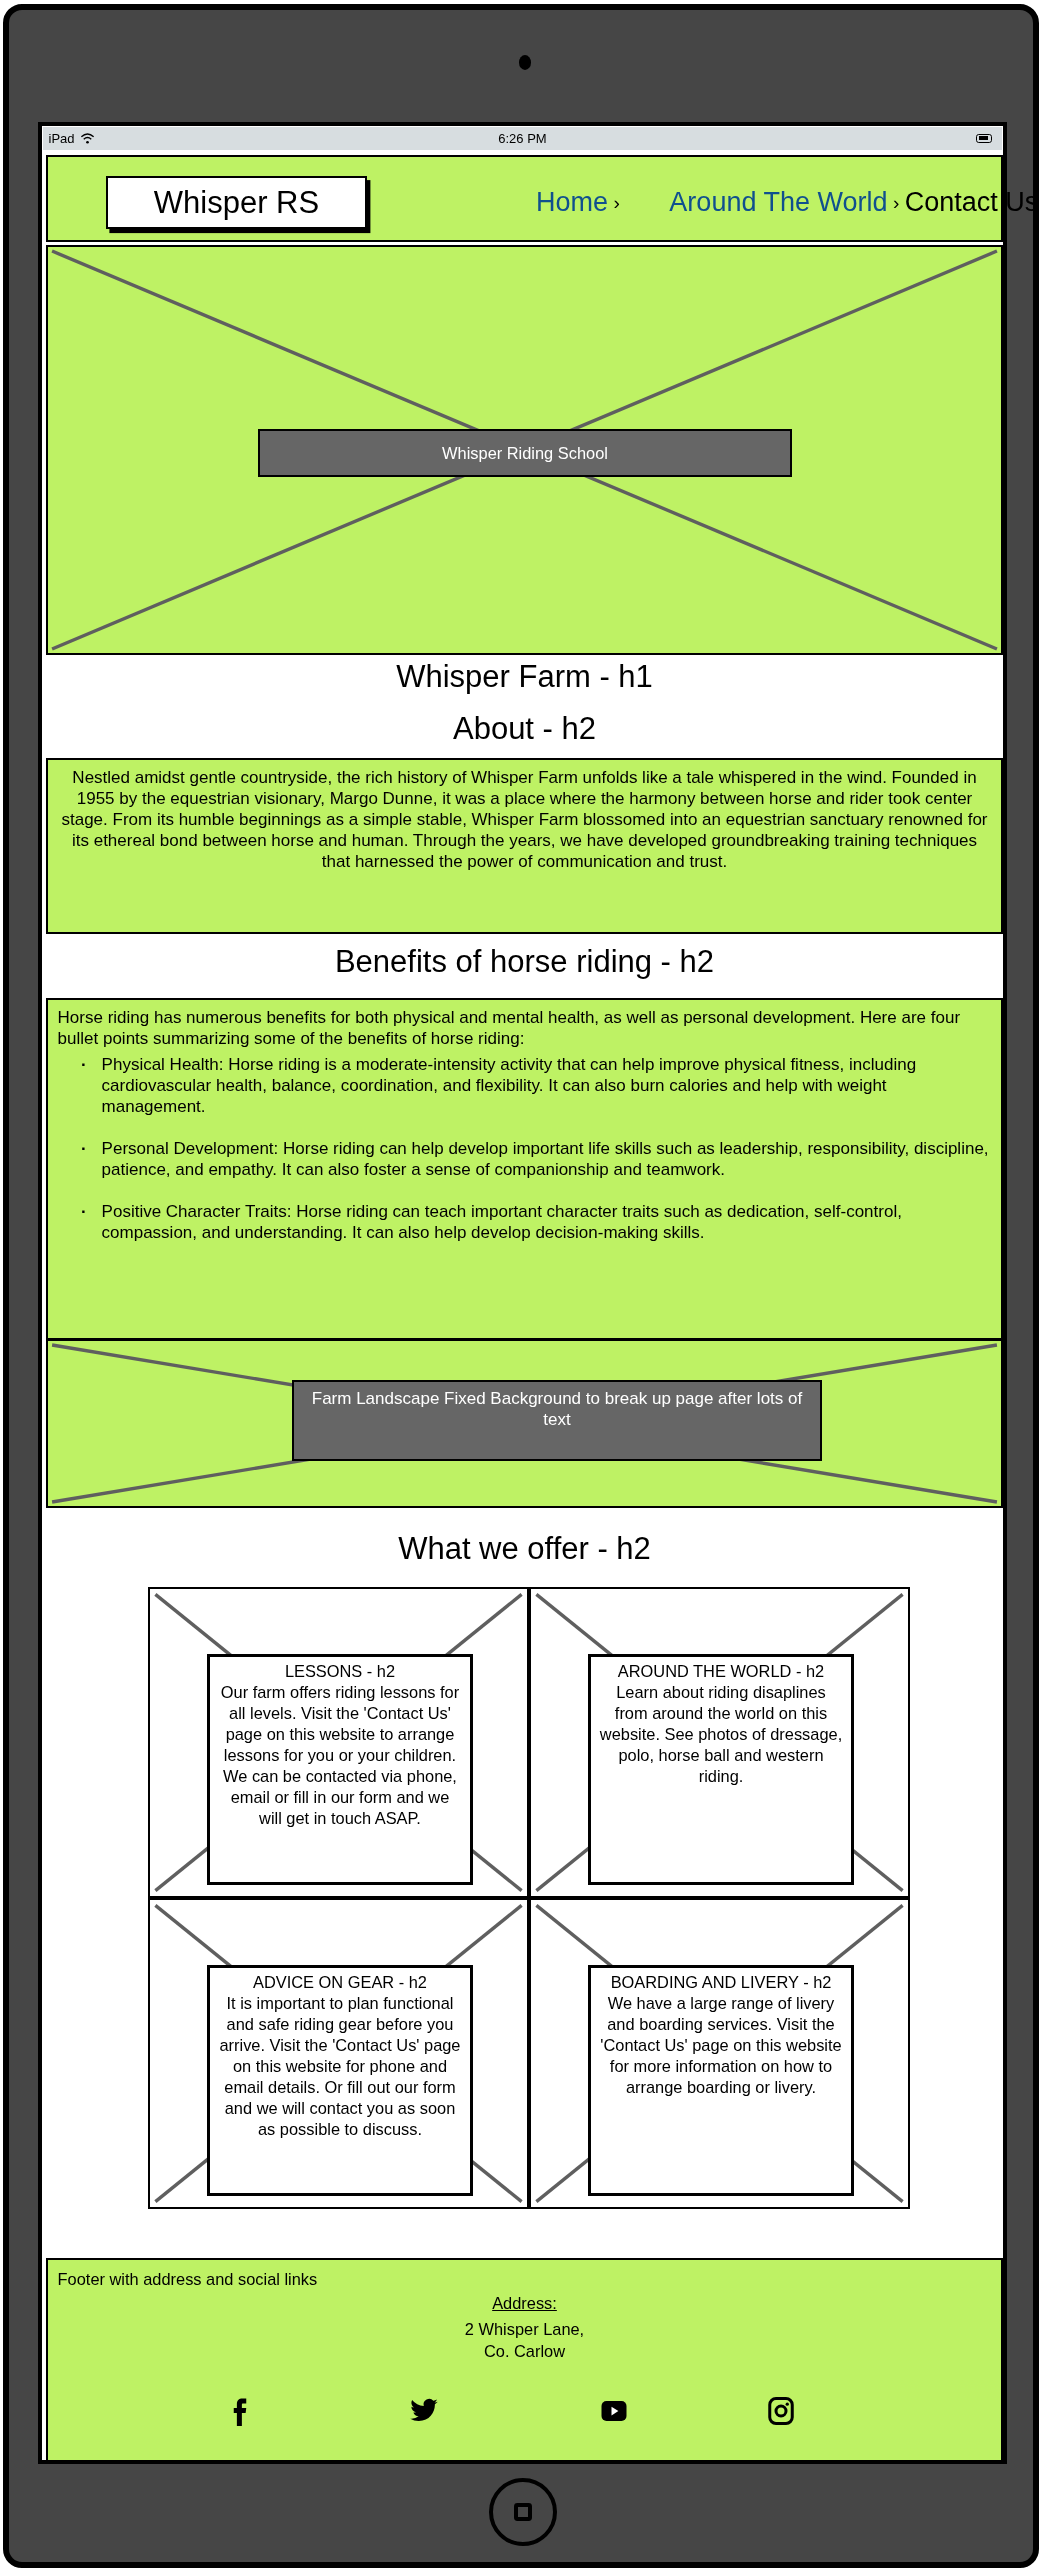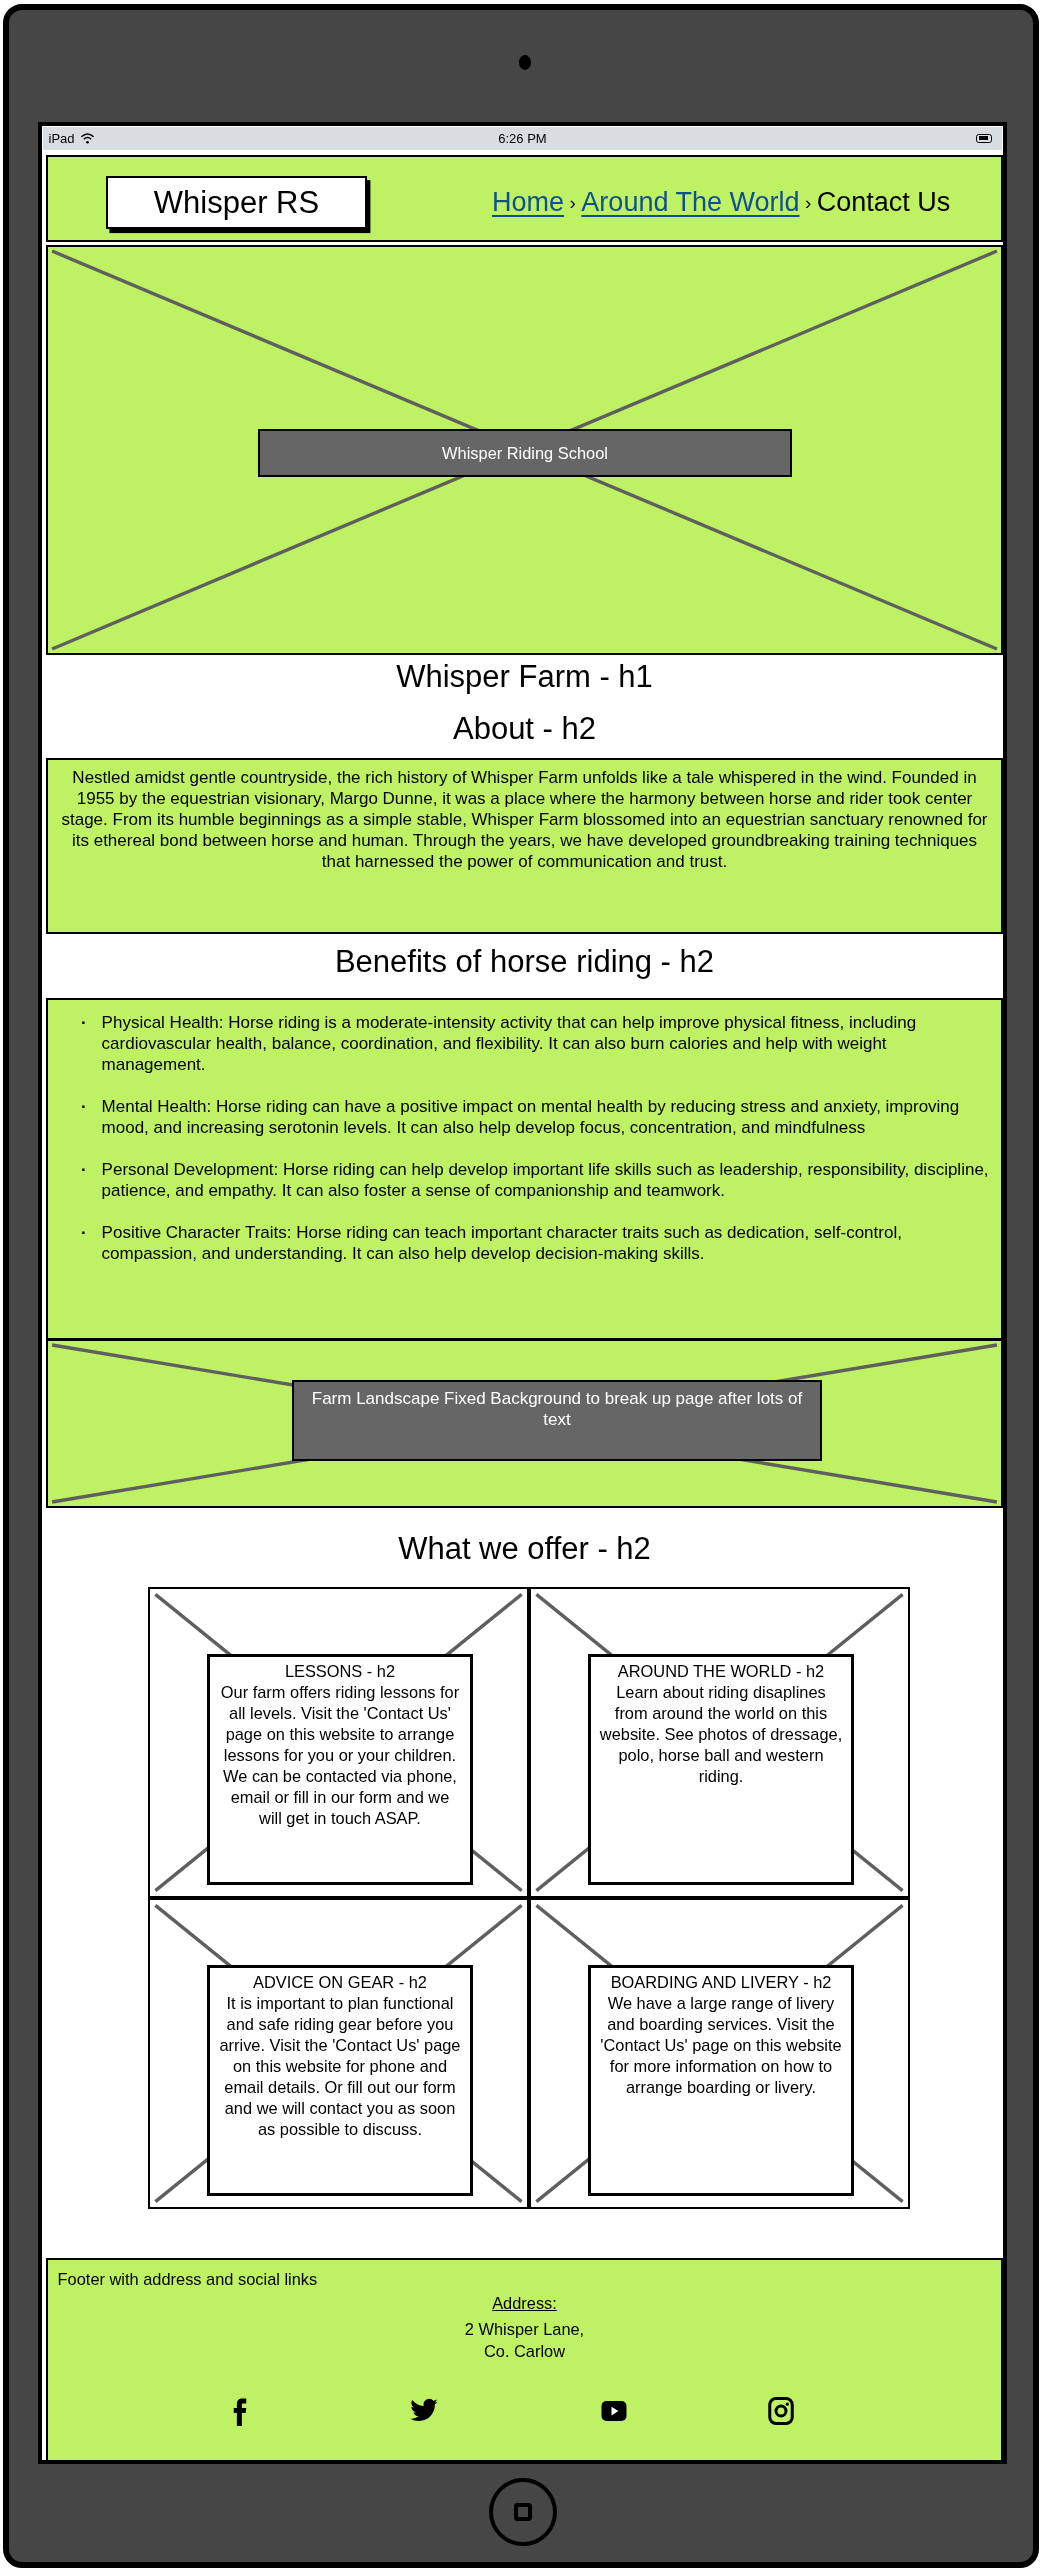--- a/index.html
+++ b/index.html
@@ -54,21 +54,21 @@
       position: absolute; left: 106px; top: 176px; width: 261px; height: 53px;
       border: 2.7px solid #000; box-sizing: border-box; background: #fff;
       box-shadow: 3.4px 4.1px 0 #000;
       display: flex; align-items: center; justify-content: center;
       font-size: 31px;
     }
     .breadcrumb {
       position: absolute; left: 492px; top: 182px; width: 478px; height: 41px;
       display: flex; align-items: center; font-size: 27px; white-space: nowrap;
     }
-    .breadcrumb a { color: #10508e; text-decoration: underline; text-decoration-thickness: 2px; text-underline-offset: 4.1px; }
+    .breadcrumb a { color: #10508e; text-decoration-thickness: 2px; text-underline-offset: 4.1px; margin-left: 44px; }
     .breadcrumb .sep { font-size: 19px; margin: 0 5.5px; }
 
     .placeholder-img { overflow: hidden; }
     .placeholder-img svg { position: absolute; left: 0; top: 0; width: 100%; height: 100%; }
 
     .hero { left: 46px; top: 245px; width: 957px; height: 410px; }
     .hero-banner {
       position: absolute; left: 258px; top: 429px; width: 534px; height: 48px;
       background: #666666; border: 2.7px solid #000; box-sizing: border-box;
       color: #fff; font-size: 16.4px; display: flex; align-items: center; justify-content: center;
@@ -159,23 +159,23 @@
 <div class="hero-banner">Whisper Riding School</div>
 
 <div class="h1" style="top:659px;">Whisper Farm - h1</div>
 <div class="h2" style="top:711px;">About - h2</div>
 
 <div class="box about-box">Nestled amidst gentle countryside, the rich history of Whisper Farm unfolds like a tale whispered in the wind. Founded in 1955 by the equestrian visionary, Margo Dunne, it was a place where the harmony between horse and rider took center stage. From its humble beginnings as a simple stable, Whisper Farm blossomed into an equestrian sanctuary renowned for its ethereal bond between horse and human. Through the years, we have developed groundbreaking training techniques that harnessed the power of communication and trust.</div>
 
 <div class="h2" style="top:944px;">Benefits of horse riding - h2</div>
 
 <div class="box benefits-box">
+  <p>Horse riding has numerous benefits for both physical and mental health, as well as personal development. Here are four bullet points summarizing some of the benefits of horse riding:</p>
   <ul>
     <li>Physical Health: Horse riding is a moderate-intensity activity that can help improve physical fitness, including cardiovascular health, balance, coordination, and flexibility. It can also burn calories and help with weight management.</li>
-    <li>Mental Health: Horse riding can have a positive impact on mental health by reducing stress and anxiety, improving mood, and increasing serotonin levels. It can also help develop focus, concentration, and mindfulness</li>
     <li>Personal Development: Horse riding can help develop important life skills such as leadership, responsibility, discipline, patience, and empathy. It can also foster a sense of companionship and teamwork.</li>
     <li>Positive Character Traits: Horse riding can teach important character traits such as dedication, self-control, compassion, and understanding. It can also help develop decision-making skills.</li>
   </ul>
 </div>
 
 <div class="box parallax placeholder-img">
   <svg viewBox="0 0 1400 248" preserveAspectRatio="none">
     <line x1="6" y1="6" x2="1394" y2="242" stroke="#5f5f5f" stroke-width="5"></line>
     <line x1="1394" y1="6" x2="6" y2="242" stroke="#5f5f5f" stroke-width="5"></line>
   </svg>

